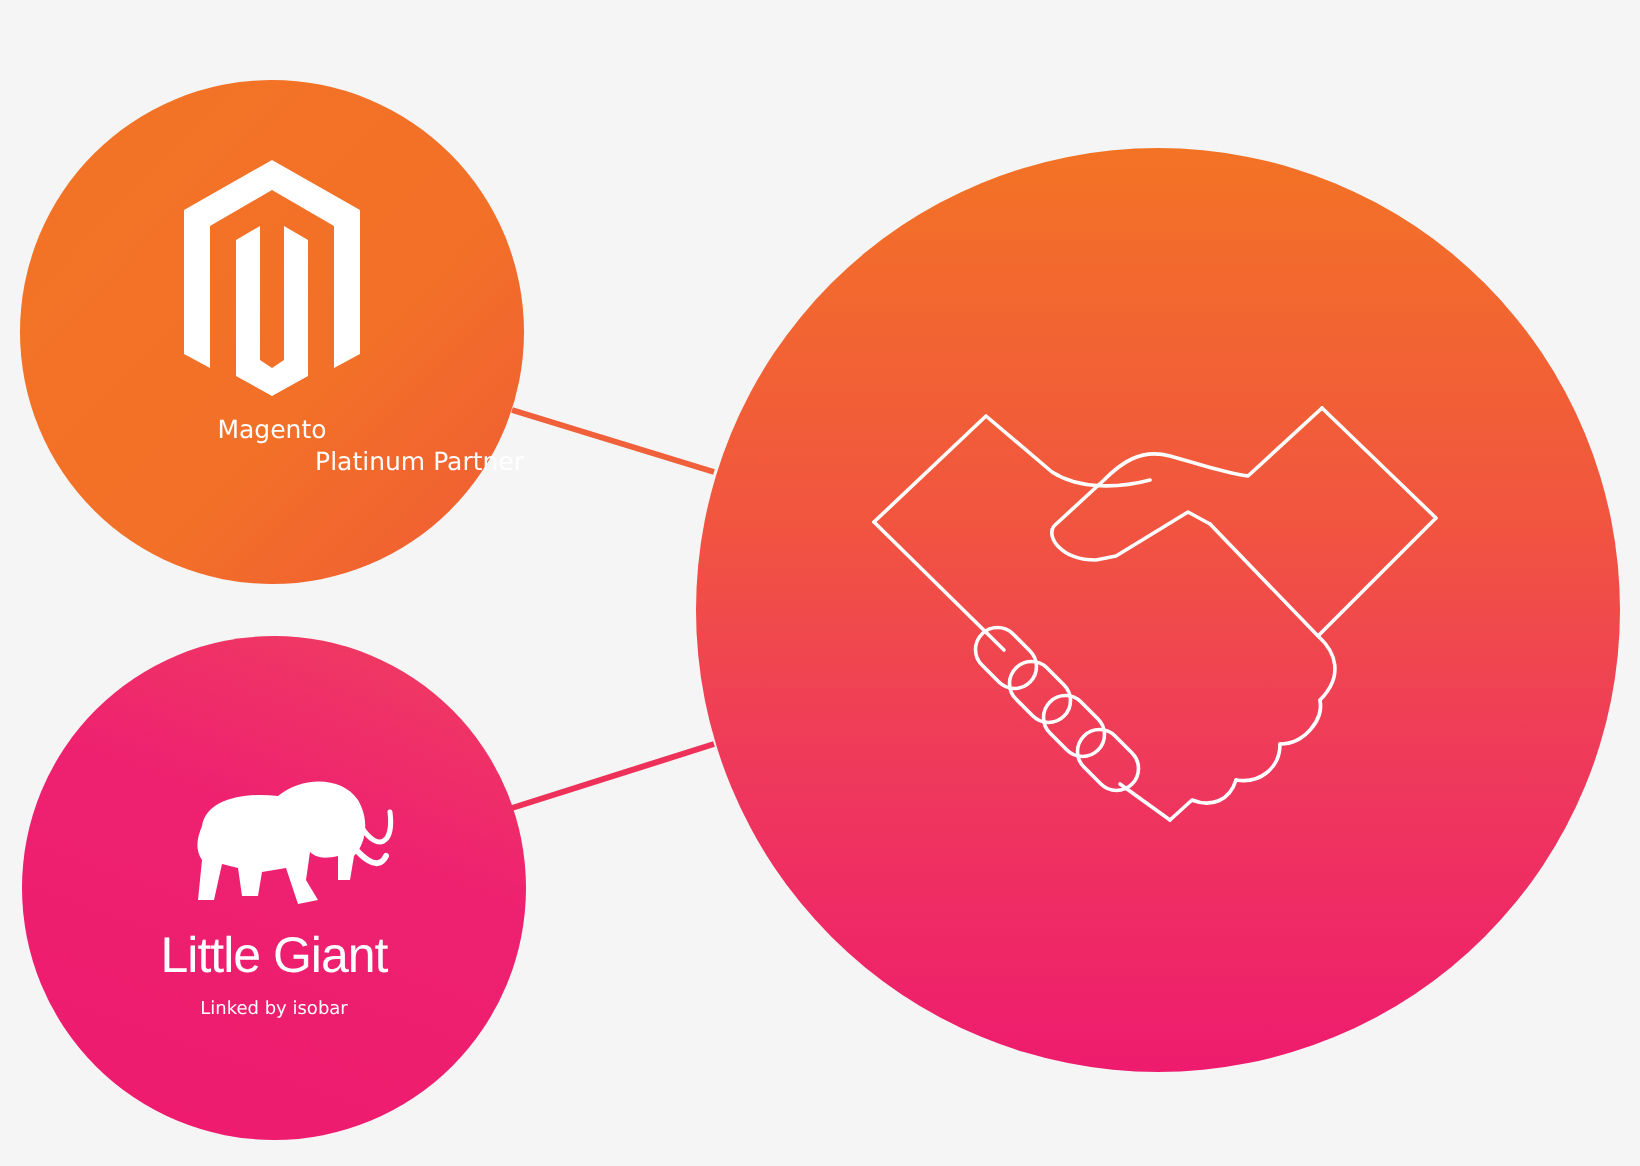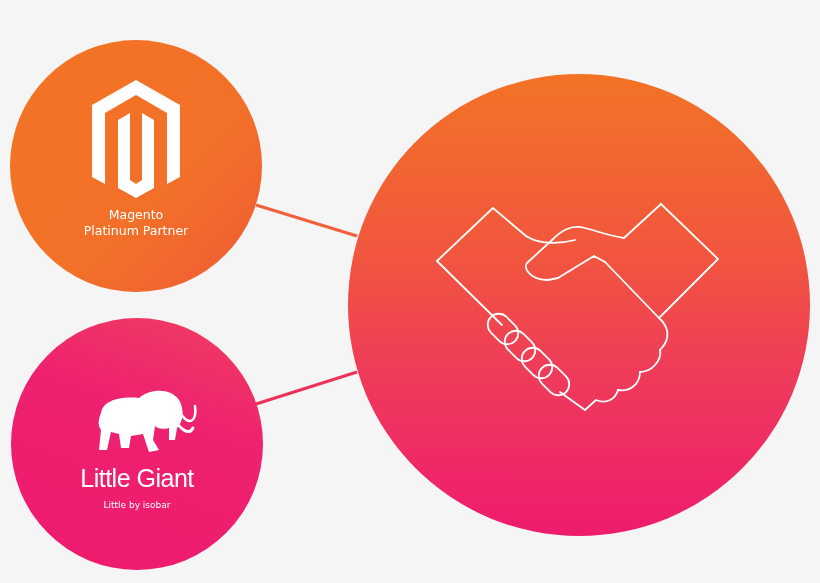--- a/index.html
+++ b/index.html
@@ -4,21 +4,21 @@
 <style>
   html,body{margin:0;padding:0;}
   body{width:820px;height:583px;background:#f5f5f5;position:relative;overflow:hidden;font-family:"DejaVu Sans",sans-serif;}
   .stage{position:absolute;left:0;top:0;width:768px;height:583px;}
   .circle{position:absolute;border-radius:50%;}
   .c-magento{left:10px;top:40px;width:252px;height:252px;background:linear-gradient(135deg,#f37425 0%,#f27028 60%,#f05a35 100%);}
   .c-giant{left:11px;top:318px;width:252px;height:252px;background:linear-gradient(200deg,#f0405f 0%,#ee2170 40%,#ee1a6e 100%);}
   .c-hand{left:348px;top:74px;width:462px;height:462px;background:linear-gradient(180deg,#f37325 0%,#f1553f 40%,#ef3b5a 65%,#ee1b6e 100%);}
   .label{position:absolute;color:#fff;text-align:center;width:100%;left:0;}
   .m-line1{top:167px;font-size:12.5px;}
-  .m-line2{top:183px;font-size:12.5px;}
+  .m-line2{top:183px;font-size:12.5px;text-align:right;}
   .g-title{top:146px;font-size:25px;font-weight:normal;letter-spacing:-0.5px;font-family:"Liberation Sans",sans-serif;}
   .g-sub{top:182px;font-size:9px;}
   svg.abs{position:absolute;left:0;top:0;}
 </style>
 </head>
 <body>
 
 <div class="stage">
 
   <svg class="abs" width="820" height="583">
@@ -35,21 +35,21 @@
     <div class="label m-line2">Platinum Partner</div>
   </div>
 
   <div class="circle c-giant">
     <svg class="abs" width="252" height="252" viewBox="0 0 252 252">
       <path fill="#fff" d="M90 95 C92 82 110 78 128 80 C140 70 160 70 168 82 C174 92 172 104 166 110 L164 122 L158 122 L158 110 C150 112 146 110 144 108 L142 122 L148 132 L138 134 L132 116 L120 118 L118 130 L110 130 L108 116 L100 114 L96 132 L88 132 L90 112 C86 106 88 100 90 95 Z"></path>
       <path fill="none" stroke="#fff" stroke-width="3" stroke-linecap="round" d="M160 98 C170 112 178 118 182 110"></path>
       <path fill="none" stroke="#fff" stroke-width="2.5" stroke-linecap="round" d="M170 96 C178 108 186 104 184 88"></path>
     </svg>
     <div class="label g-title">Little Giant</div>
-    <div class="label g-sub">Little by isobar</div>
+    <div class="label g-sub">Linked by isobar</div>
   </div>
 
   <div class="circle c-hand">
     <svg class="abs" width="462" height="462" viewBox="348 74 462 462">
       <g fill="none" stroke="#fff" stroke-width="1.8" stroke-linejoin="round" stroke-linecap="round">
 
         <path d="M437 261 L493 208 L526 236 C540 245 560 244 575 240"></path>
         <path d="M437 261 L502 325"></path>
 
         <path d="M661 204 L718 259 L659 318 L605 262"></path>

